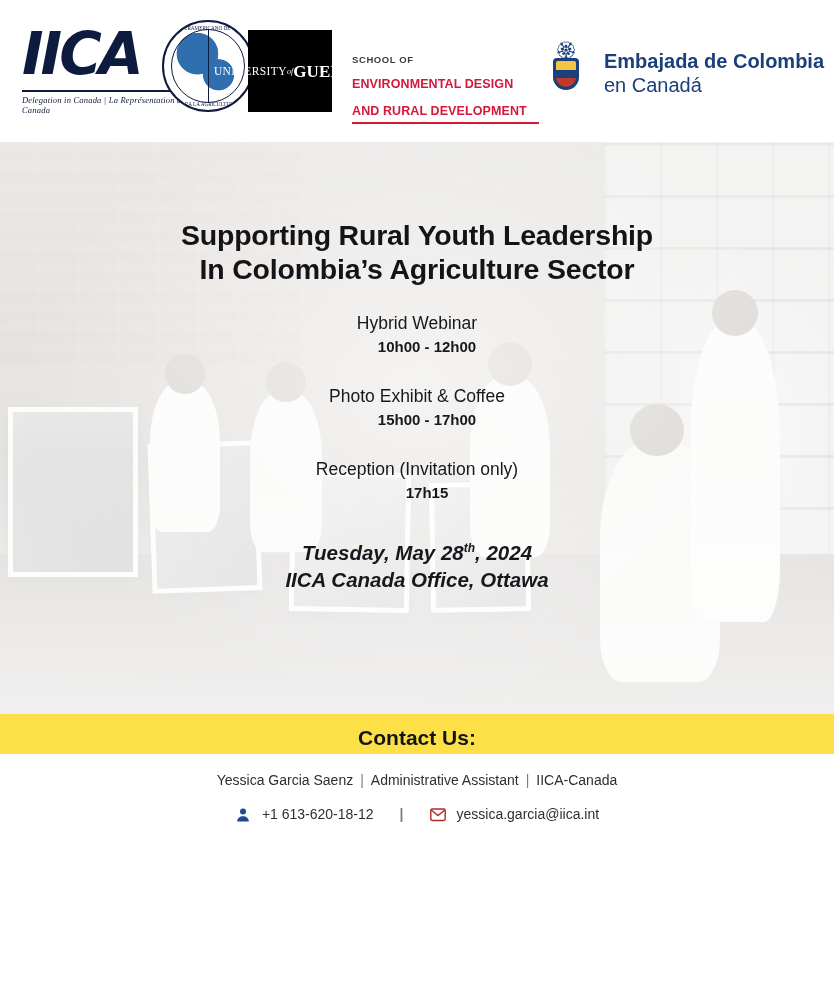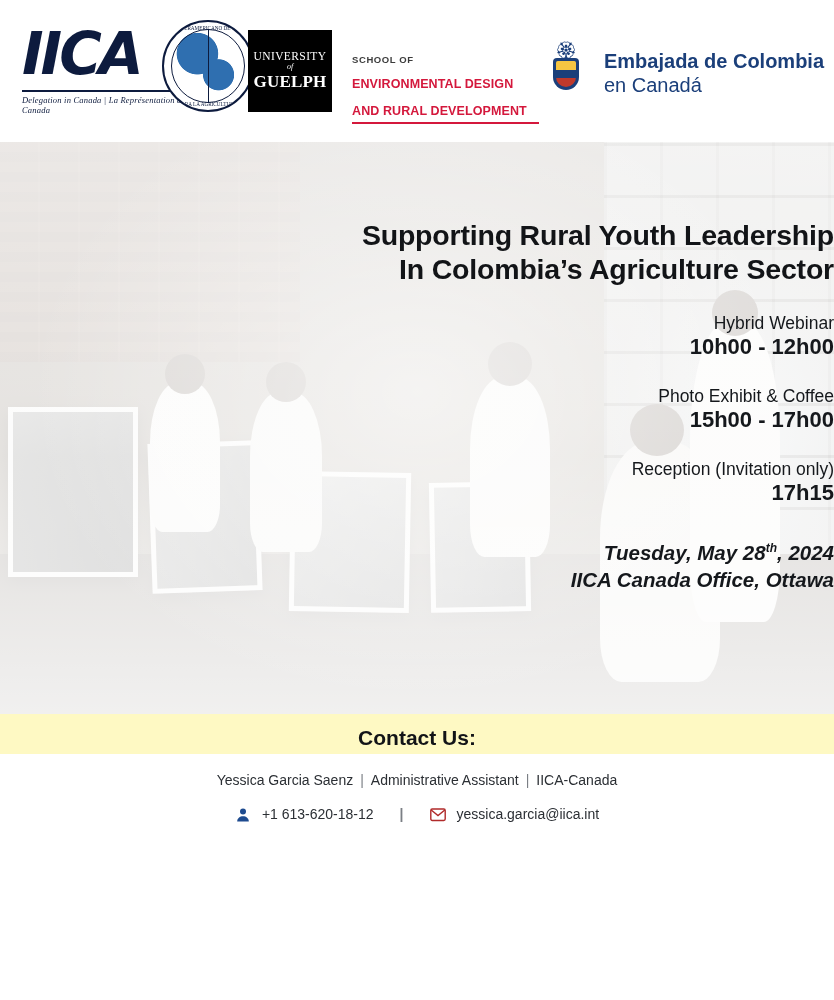--- a/index.html
+++ b/index.html
@@ -2,21 +2,21 @@
 <html><head>
 <meta charset="utf-8">
 <style>
   * { box-sizing: border-box; margin: 0; padding: 0; }
   html, body {
     width: 834px; height: 1000px;
     background: #ffffff;
     font-family: "Liberation Sans", sans-serif;
     overflow: hidden;
   }
-  .poster { position: relative; width: 834px; height: 754px; background:#fef9c3; }
+  .poster { position: relative; width: 834px; height: 754px; background:#fde047; }
 
   
   .logo-bar {
     position: absolute; top: 0; left: 0; width: 834px; height: 142px;
     background: #ffffff;
     display: flex; align-items: center;
   }
   .logo-iica { position: absolute; left: 22px; top: 22px; width: 212px; height: 98px; }
   .iica-word {
     font-family: "DejaVu Sans", sans-serif;
@@ -52,21 +52,21 @@
     position:absolute; inset:0; font-size:5.2px; color:#0d1b3e;
     font-family:"Liberation Serif", serif;
   }
   .globe-ring-text span { position:absolute; white-space:nowrap; }
   .grt-top { top:3px; left:50%; transform:translateX(-50%); }
   .grt-bot { bottom:3px; left:50%; transform:translateX(-50%); }
 
   .logo-guelph {
     position: absolute; left: 248px; top: 30px; width: 84px; height: 82px;
     background: #000; color: #fff;
-    display: flex; flex-direction: column; align-items: center; justify-content: center;
+    display: flex; flex-direction: row; align-items: center; justify-content: center;
     font-family: "Liberation Serif", serif;
   }
   .guelph-1 { font-size: 11.5px; letter-spacing: .4px; }
   .guelph-2 { font-size: 17px; font-weight: 700; letter-spacing: .2px; margin-top:1px;}
   .guelph-of { font-size: 8px; font-style: italic; }
 
   .logo-sedrd { position: absolute; left: 352px; top: 54px; width: 190px; }
   .sedrd-1 { font-size: 9.5px; color: #3b3b3b; letter-spacing: .6px; font-weight:600; }
   .sedrd-2 { font-size: 12.5px; color: #d4183c; font-weight: 700; letter-spacing: .1px; line-height: 15px; margin-top:12px;}
   .sedrd-rule { width: 187px; height: 2px; background: #d4183c; margin-top: 3px; }
@@ -153,30 +153,30 @@
   .hero-veil {
     position:absolute; inset:0;
     background:
       linear-gradient(to bottom, rgba(255,255,255,.86) 0%, rgba(255,255,255,.80) 55%, rgba(255,255,255,.92) 100%);
   }
   .hero-veil2 {
     position:absolute; inset:0;
     background: radial-gradient(ellipse 520px 420px at 417px 250px, rgba(255,255,255,.55), rgba(255,255,255,0) 75%);
   }
   .hero-content {
-    position:absolute; inset:0; text-align:right; color:#15181c;
+    position:absolute; inset:0; text-align:center; color:#15181c;
   }
   .title {
     margin-top: 76px;
     font-size: 28.5px; font-weight: 700; line-height: 34px;
     letter-spacing: -0.2px; color:#121417;
   }
   .block { margin-top: 26px; }
   .block .lbl { font-size: 17.5px; font-weight: 400; line-height: 23px; color:#15181c; }
-  .block .time { font-size: 22px; font-weight: 700; line-height: 24px; color:#15181c;padding-left:20px; }
+  .block .time { font-size: 15px; font-weight: 700; line-height: 24px; color:#15181c;padding-left:20px; }
   .when {
     margin-top: 30px; font-size: 20.5px; font-weight: 700; font-style: italic;
     line-height: 27px; color:#15181c;
   }
   .when sup { font-size: 12px; }
   .notes {
     margin-top: 30px; font-size: 12.5px; font-style: italic; line-height: 18px; color:#1b1e22;
   }
 
   

